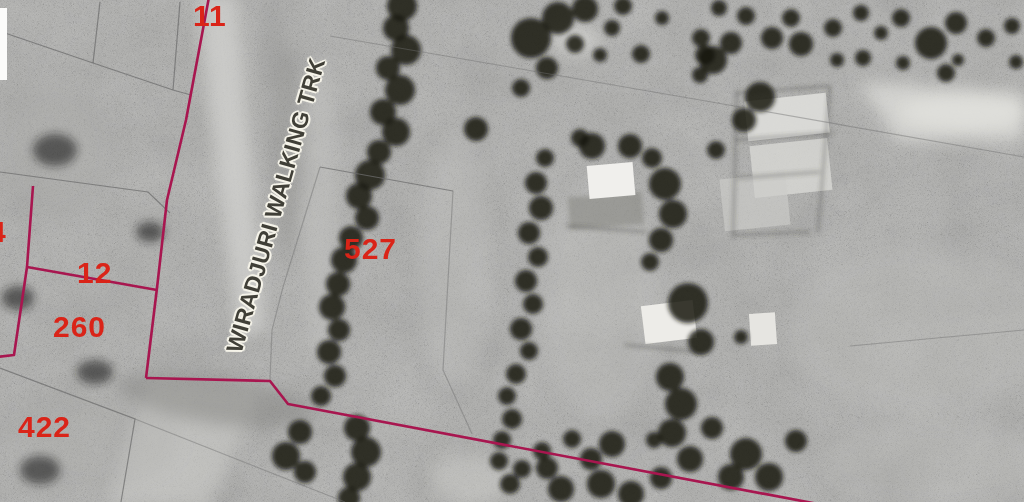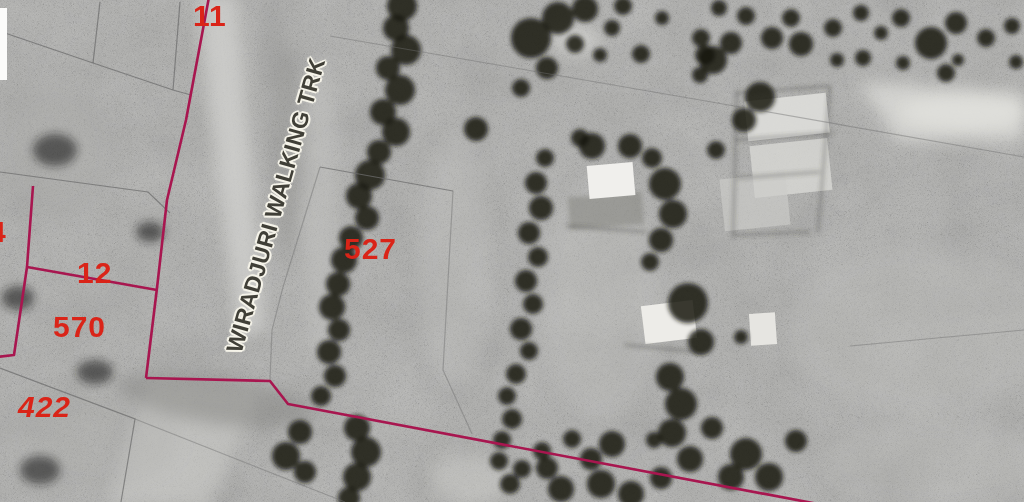--- a/index.html
+++ b/index.html
@@ -267,18 +267,18 @@
   </svg>
 
   <div id="edge-artifact"></div>
 
   <div id="labels-layer">
     <div id="road-label" style="transform: rotate(-74deg);">WIRADJURI WALKING TRK</div>
 
   <div class="parcel-label" style="left: 149px; top: 1px; margin-left: 44px;">11</div>
       <div class="parcel-label" style="left: -11px; top: 217px;">4</div>
       <div class="parcel-label" style="left: 77px; top: 258px;">12</div>
-      <div class="parcel-label" style="left: 53px; top: 312px;">570</div>
-      <div class="parcel-label" style="left: 18px; top: 392px; font-style: italic;">422</div>
+      <div class="parcel-label" style="left: 53px; top: 312px;">260</div>
+      <div class="parcel-label" style="left: 18px; top: 412px;">422</div>
       <div class="parcel-label" style="left: 344px; top: 234px;">527</div>
     </div>
 
 </div>
 
 </body></html>

